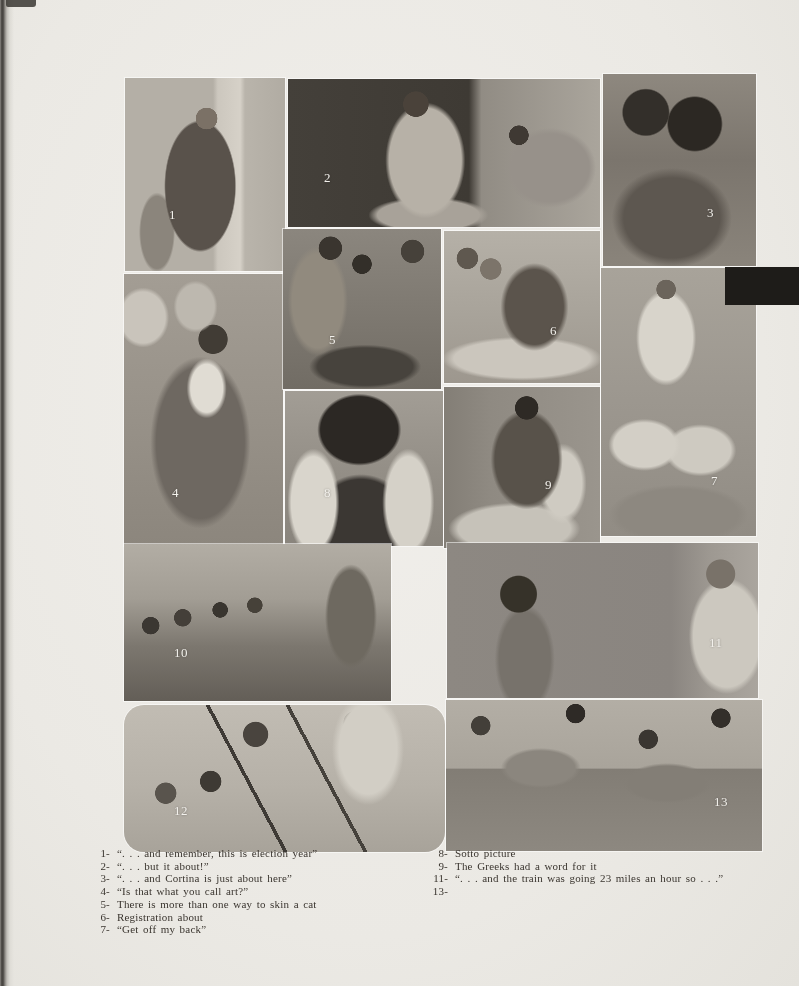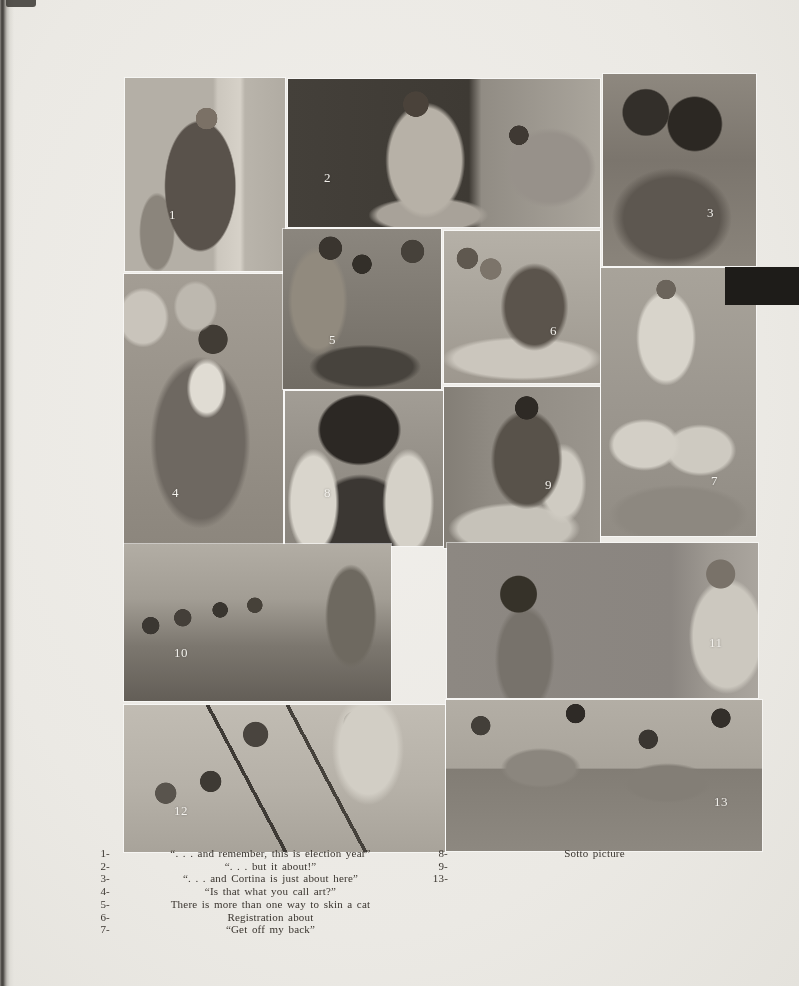--- a/index.html
+++ b/index.html
@@ -112,21 +112,21 @@
     radial-gradient(ellipse 38px 58px at 90% 60%, #ccc8bf 88%, transparent 100%),
     linear-gradient(90deg,#8d8882 0%,#8a8580 72%,#9e9992 85%,#aaa59e 100%);}
   .p11 .photo-num{left:262px;top:93px;}
   .p12{left:84px;top:689px;width:321px;height:147px;background:
     linear-gradient(62deg, transparent 0%, transparent 40%, #3e3a35 40%, #3e3a35 41%, transparent 41%, transparent 60%, #45413b 60%, #45413b 61%, transparent 61%, transparent 100%),
     radial-gradient(circle 13px at 41% 20%, #49443e 94%, transparent 100%),
     radial-gradient(circle 11px at 27% 52%, #3e3a34 94%, transparent 100%),
     radial-gradient(circle 11px at 13% 60%, #59544d 94%, transparent 100%),
     radial-gradient(ellipse 36px 56px at 76% 30%, #d2cec5 80%, transparent 100%),
     radial-gradient(circle 12px at 72% 12%, #6b655d 94%, transparent 100%),
-    linear-gradient(180deg,#c1bcb3 0%,#b6b1a8 55%,#a8a39a 100%);}
+    linear-gradient(180deg,#c1bcb3 0%,#b6b1a8 55%,#a8a39a 100%); border-radius: 20px;}
   .p12 .photo-num{left:50px;top:99px;}
   .p13{left:406px;top:684px;width:316px;height:151px;background:
     radial-gradient(circle 10px at 11% 17%, #433f39 94%, transparent 100%),
     radial-gradient(circle 10px at 41% 9%, #2e2a26 94%, transparent 100%),
     radial-gradient(circle 10px at 64% 26%, #3a3631 94%, transparent 100%),
     radial-gradient(circle 10px at 87% 12%, #332f2a 94%, transparent 100%),
     radial-gradient(ellipse 40px 20px at 30% 45%, #8b867e 85%, transparent 100%),
     radial-gradient(ellipse 44px 20px at 70% 55%, #837e76 85%, transparent 100%),
     linear-gradient(180deg,#b3aea5 0%,#a9a49b 45%,#827d75 46%,#8d8880 100%);}
   .p13 .photo-num{left:268px;top:95px;}
@@ -134,21 +134,21 @@
   .captions{
     position:absolute;left:86px;top:847px;width:648px;
     display:flex;flex-direction:row;
     color:#3a352f;font-size:11px;line-height:12.7px;
     letter-spacing:.2px;word-spacing:1.5px;
   }
   .cap-col-left{width:338px;flex:0 0 auto;}
   .cap-col-right{flex:1 1 auto;}
   .cap-row{display:flex;}
   .cap-num{flex:0 0 24px;text-align:right;padding-right:7px;}
-  .cap-text{flex:1 1 auto;text-align:center;}
+  .cap-text{flex:1 1 auto;}
 </style>
 </head>
 <body>
 
 <div class="page">
 
   <div class="binding"></div>
   <div class="top-smudge"></div>
 
   <div>
@@ -226,20 +226,25 @@
         <span class="cap-text">“Get off my back”</span>
       </div>
     </div>
     <div class="cap-col-right">
       <div class="cap-row">
         <span class="cap-num">8-</span>
         <span class="cap-text">Sotto picture</span>
       </div>
       <div class="cap-row">
         <span class="cap-num">9-</span>
+        <span class="cap-text">The Greeks had a word for it</span>
+      </div>
+      <div class="cap-row">
+        <span class="cap-num">11-</span>
+        <span class="cap-text">“. . . and the train was going 23 miles an hour so . . .”</span>
       </div>
       <div class="cap-row">
         <span class="cap-num">13-</span>
       </div>
     </div>
   </div>
 
 </div>
 
 </body></html>

